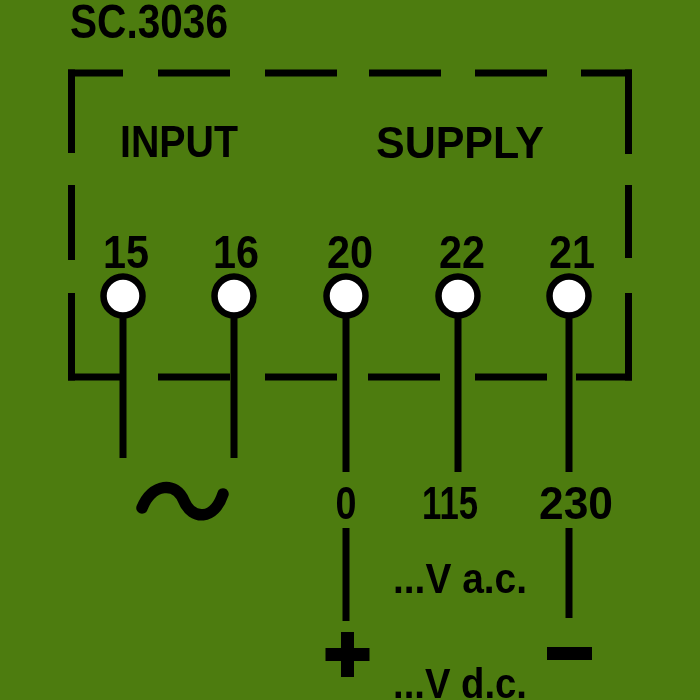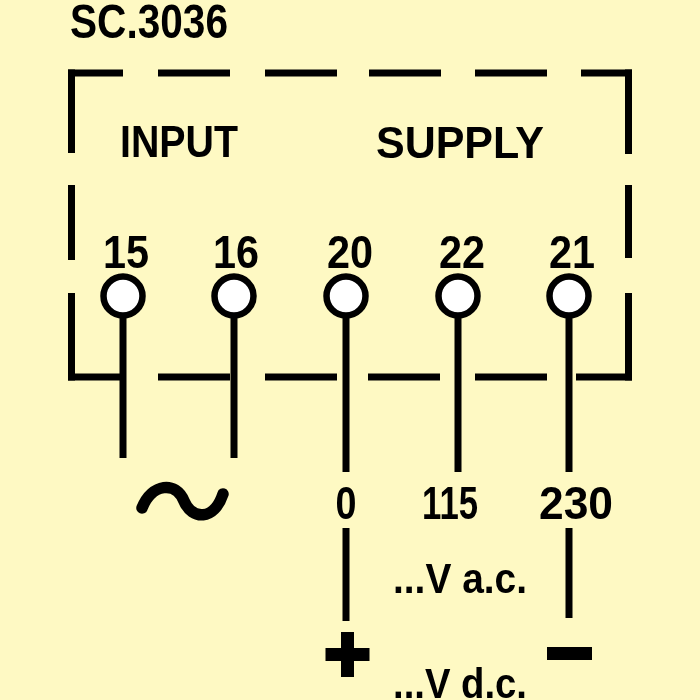--- a/index.html
+++ b/index.html
@@ -3,21 +3,21 @@
 <meta charset="utf-8">
 <style>
   html, body {
     margin: 0;
     padding: 0;
     background: #ffffff;
   }
   .stage {
     width: 700px;
     height: 700px;
-    background: #fef9c3;
+    background: #4d7c0f;
     position: relative;
     overflow: hidden;
   }
   svg {
     display: block;
     font-family: "Liberation Sans", "DejaVu Sans", sans-serif;
     font-weight: bold;
   }
   svg text {
     fill: #000000;

